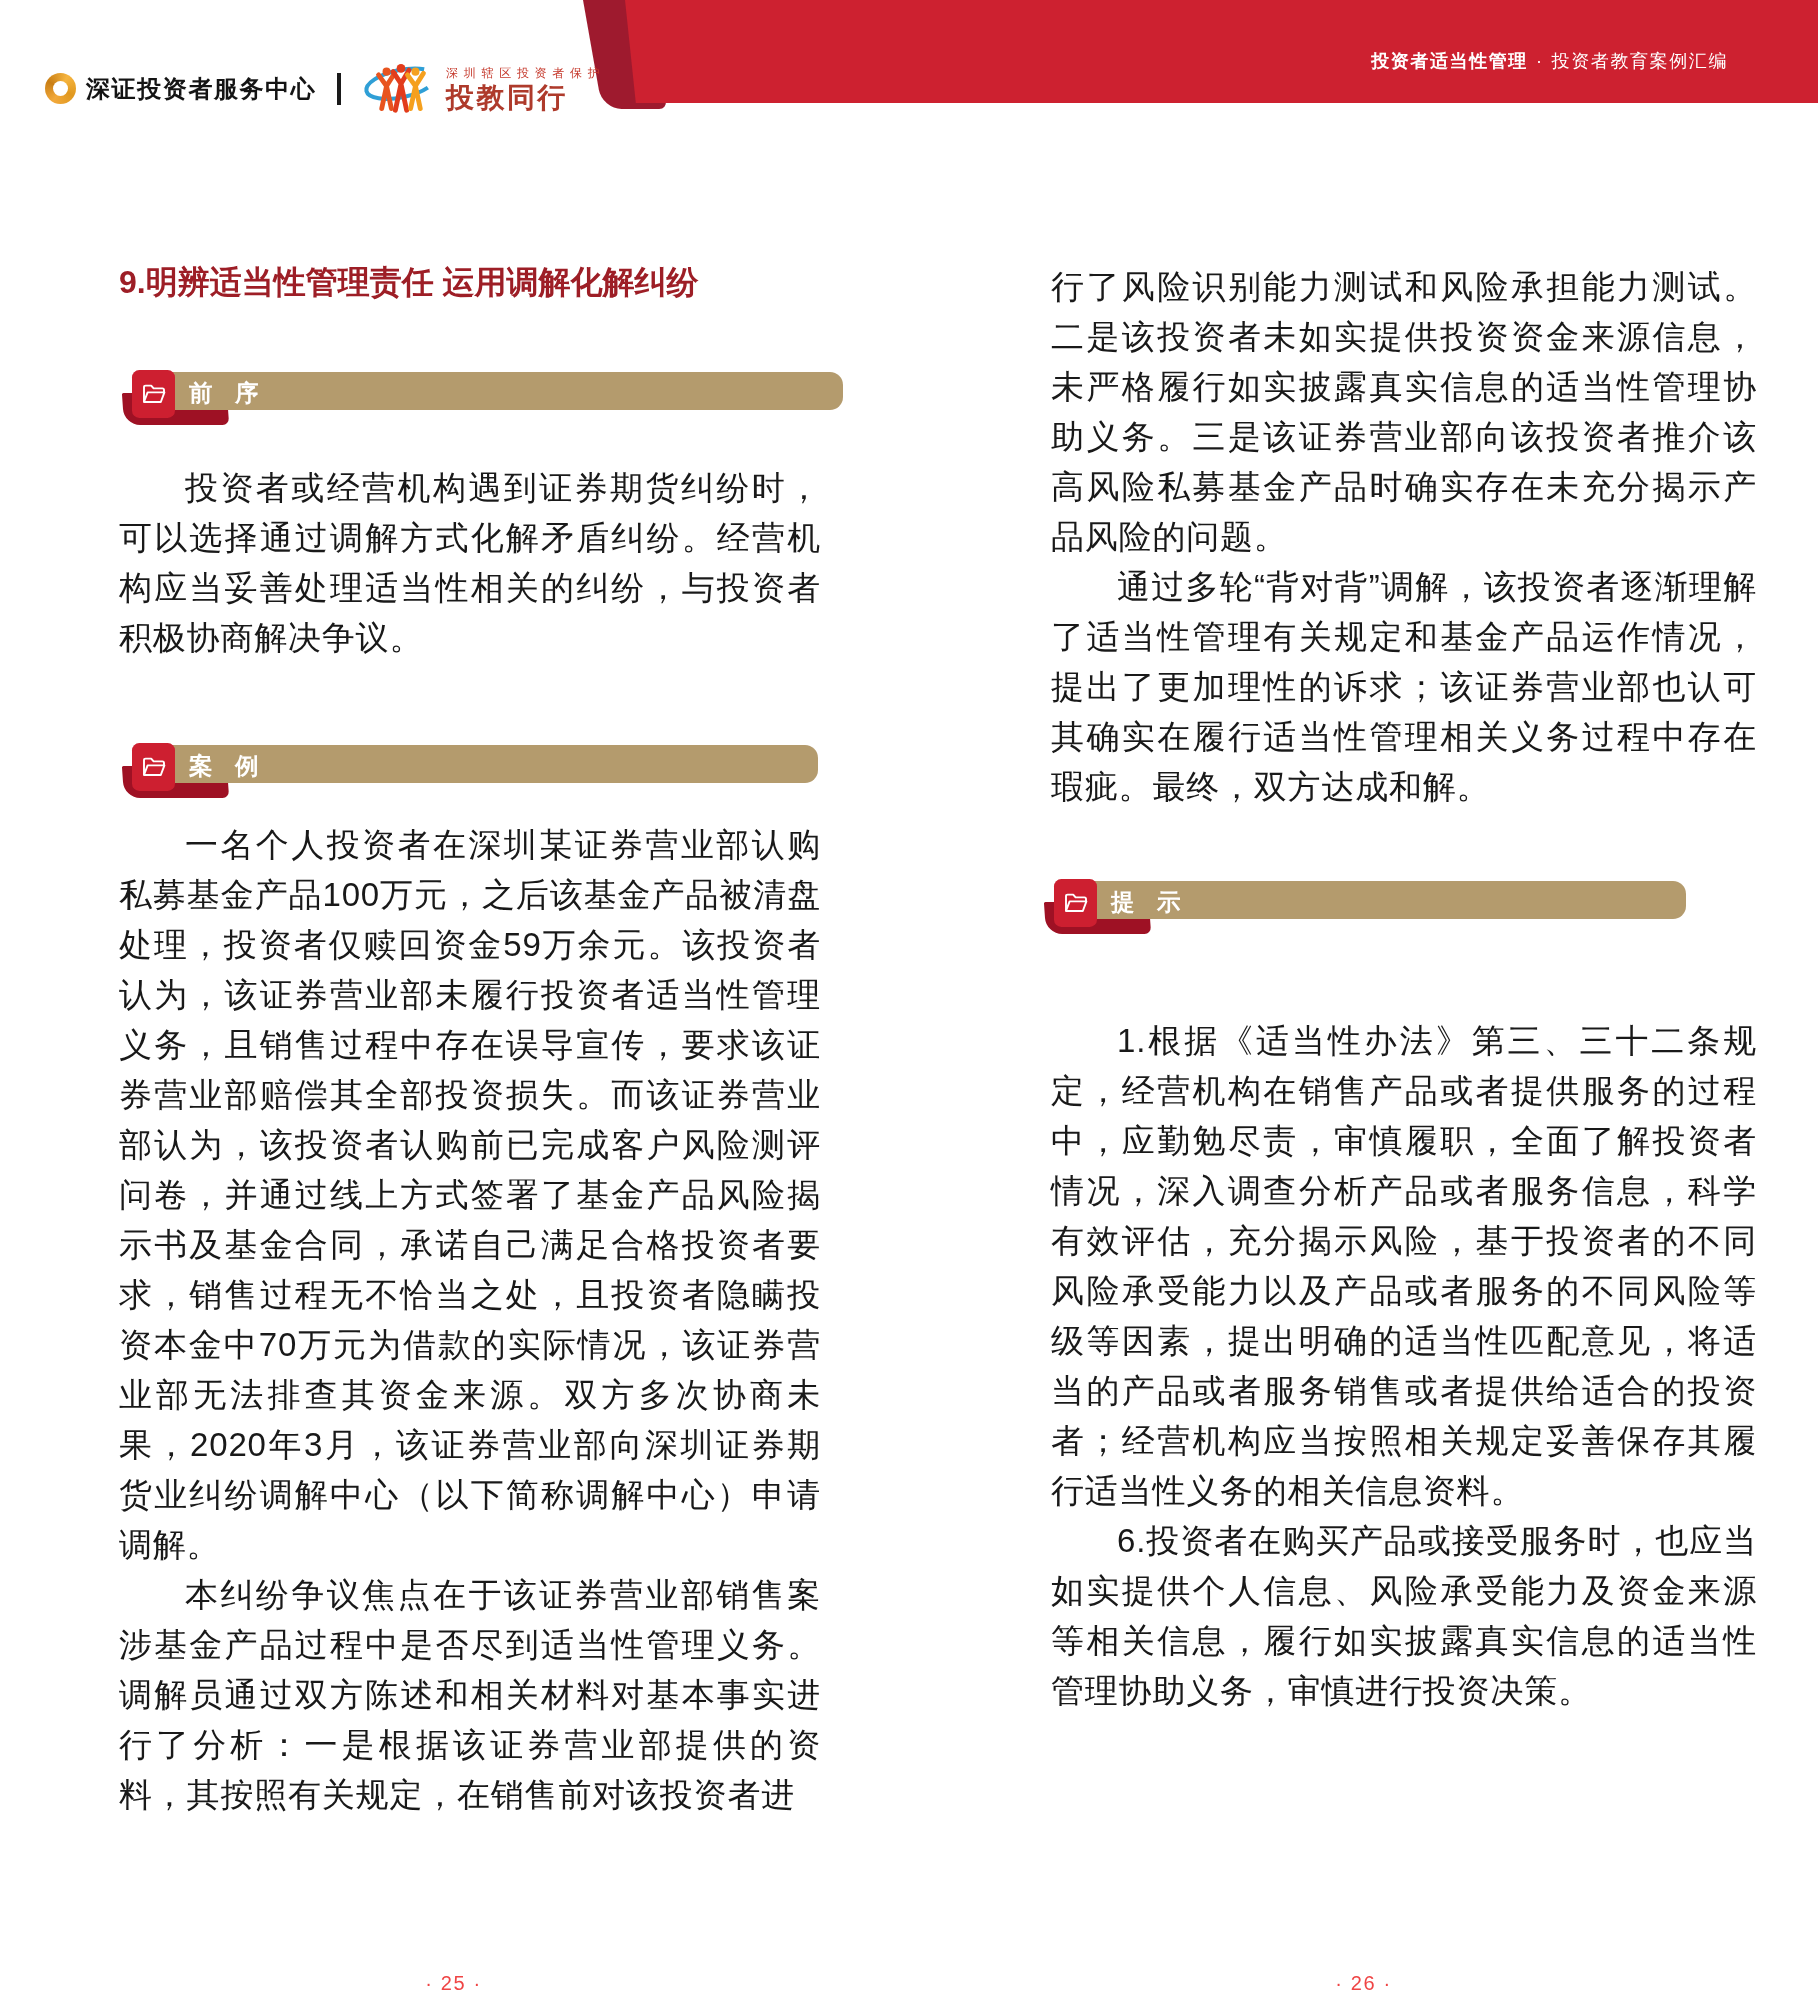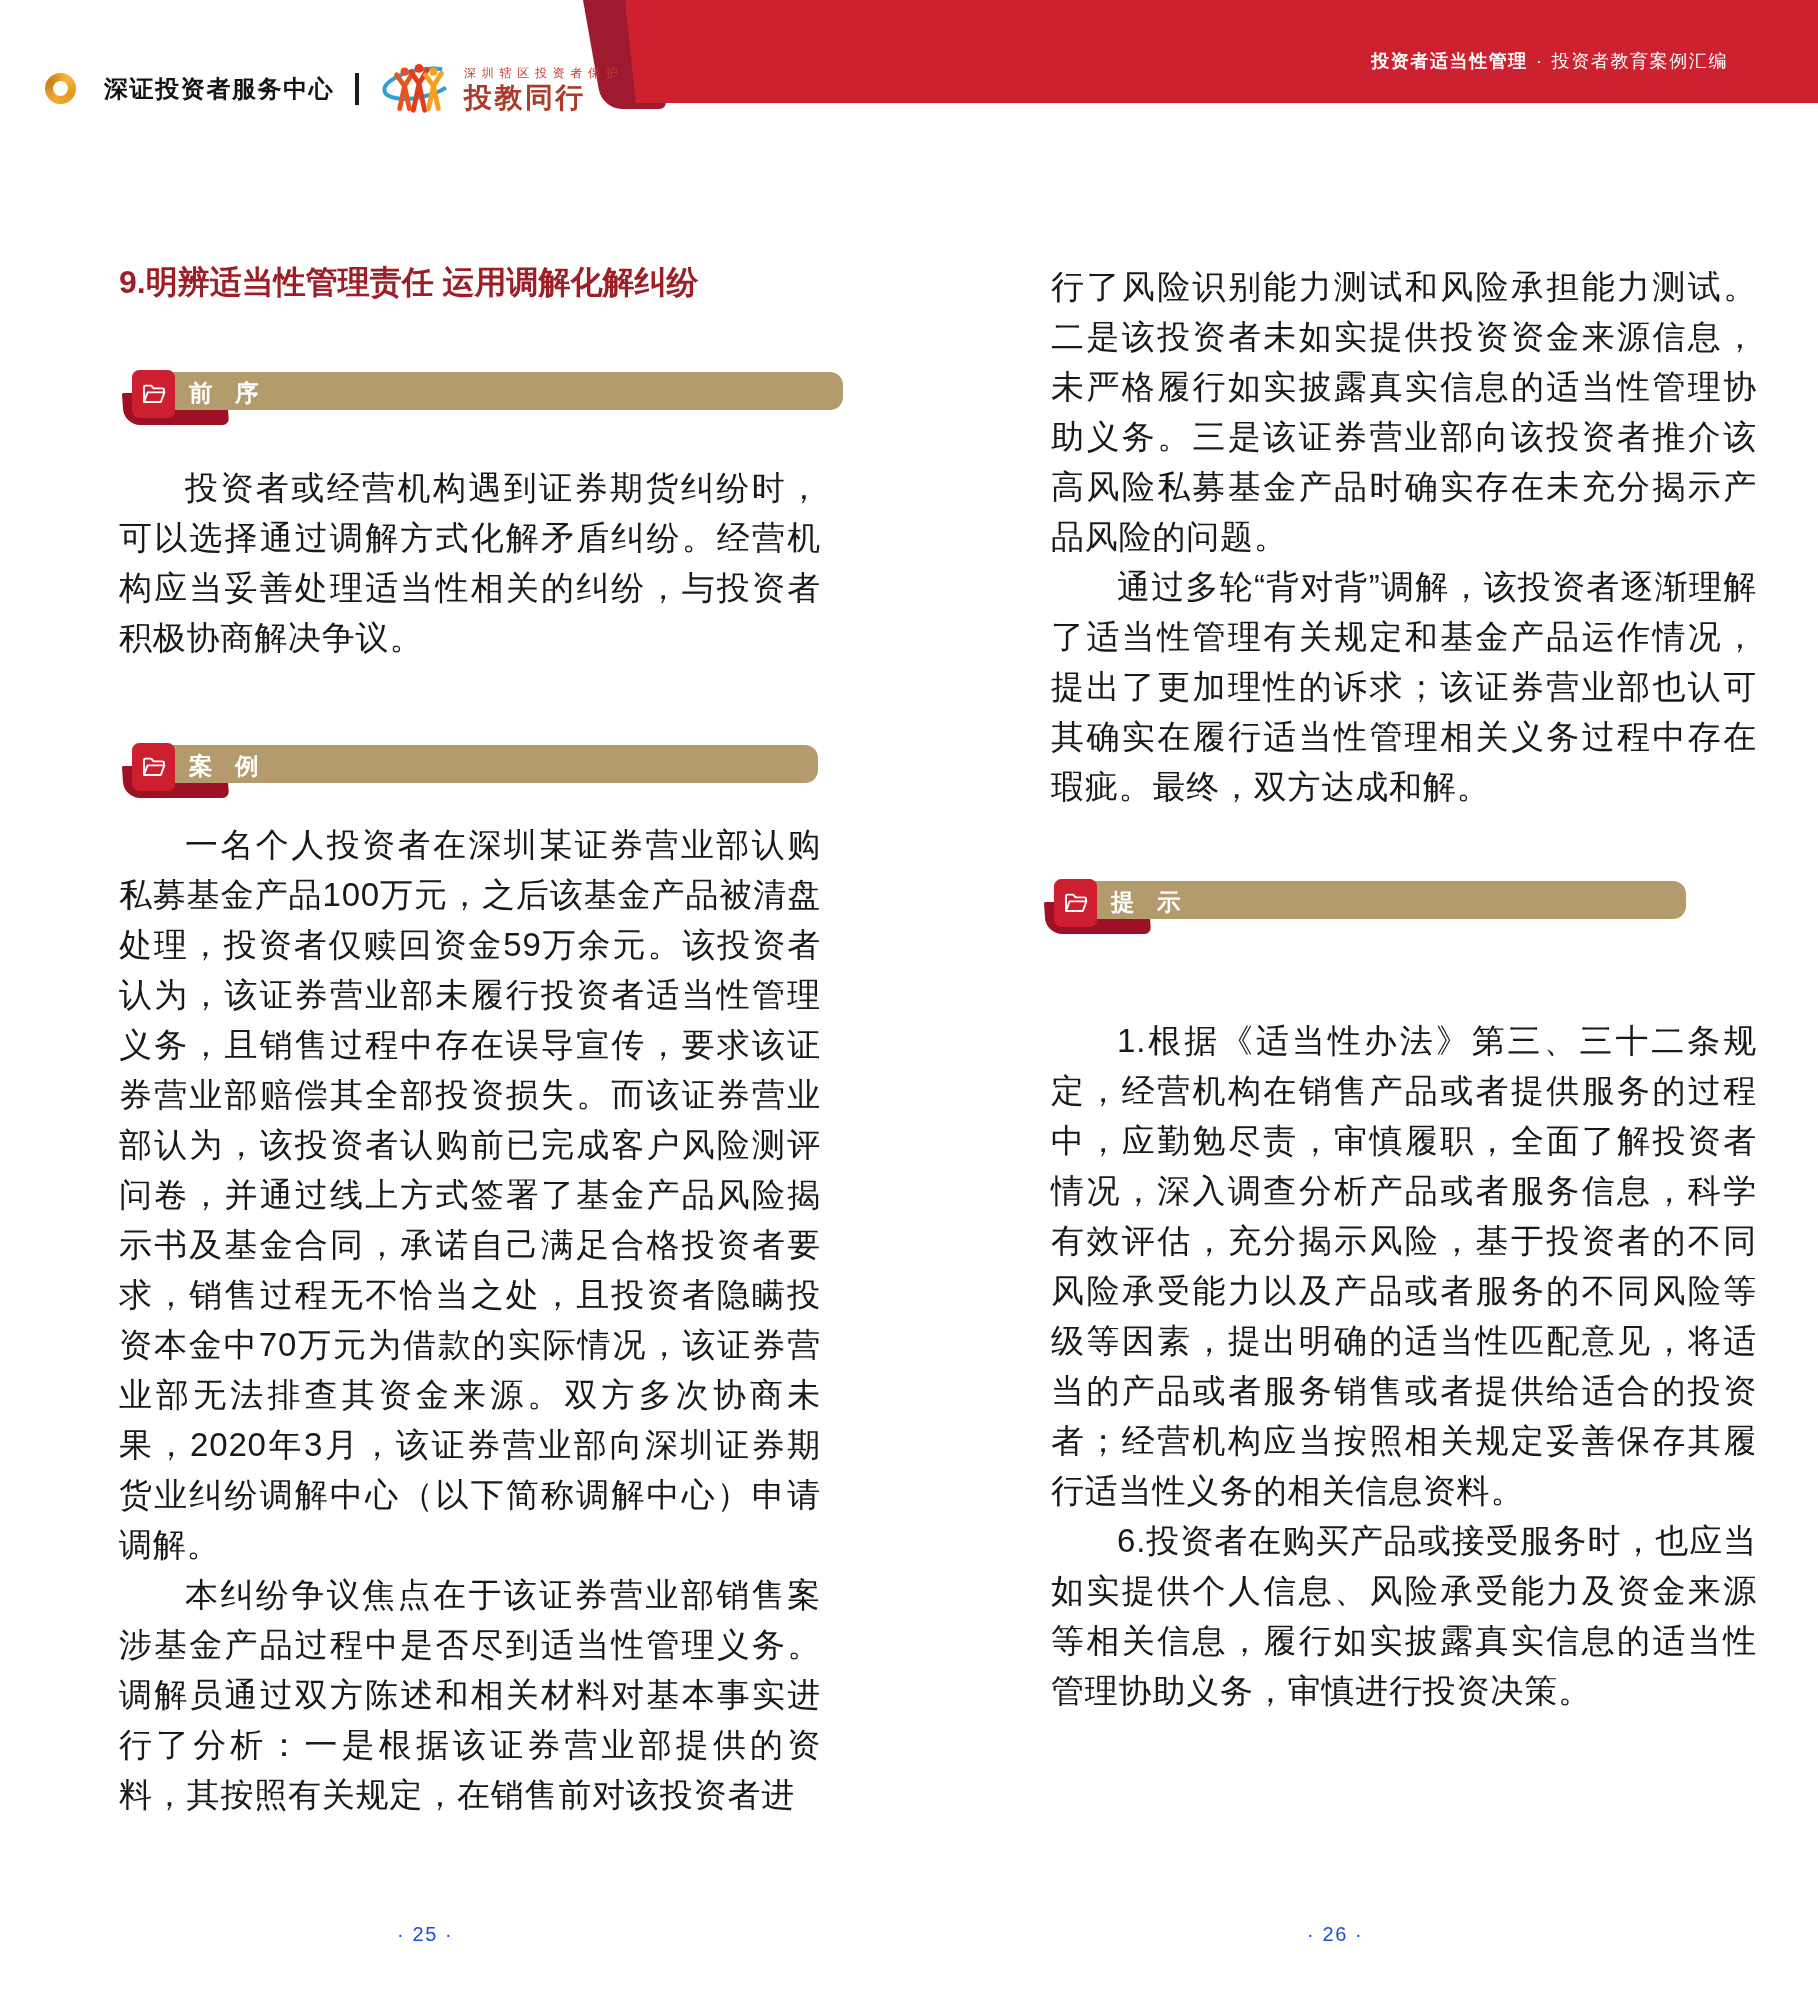--- a/index.html
+++ b/index.html
@@ -29,21 +29,21 @@
   
   .header-left {
     position:absolute; top:62px; left:45px; display:flex; align-items:center;
   }
   .ring {
     width:31px; height:31px; border-radius:50%; position:relative;
     background:conic-gradient(from 210deg,#f2a93b,#c97e14,#f6b53f,#e0981f,#f2a93b);
   }
   .ring::after { content:""; position:absolute; inset:8px; background:#fff; border-radius:50%; }
   .org-name {
-    margin-left:28px; font-size:24px; font-weight:700; color:#141414; letter-spacing:1.6px;
+    margin-left:10px; font-size:24px; font-weight:700; color:#141414; letter-spacing:1.6px;
     white-space:nowrap;
   }
   .hdr-divider { width:3.2px; height:32px; background:#1a1a1a; margin:0 21px; }
   .brand { display:flex; align-items:center; }
   .brand-text { margin-left:6.5px; display:flex; flex-direction:column; }
   .brand-tagline { font-size:12px; letter-spacing:5.7px; color:#c5392c; white-space:nowrap; }
   .brand-name { font-size:28px; font-weight:700; color:#ae3a2b; letter-spacing:2.4px; line-height:31px; white-space:nowrap; }
 
   
   .sec { position:absolute; height:60px; }
@@ -69,22 +69,22 @@
     position:absolute; left:119px; top:261px; font-size:32px; font-weight:700;
     color:#9d1e26; white-space:nowrap;
   }
   .col-text {
     position:absolute; width:702px; font-size:33px; line-height:50px;
     letter-spacing:0.8px; color:#191919; text-align:justify;
   }
   .col-text p { margin:0; text-indent:2em; }
   .col-text p.cont { text-indent:0; }
   .pagenum {
-    position:absolute; top:1923px; width:113px; 
-    font-size:20px; color:#1d4ed8; letter-spacing:1.6px; white-space:nowrap;
+    position:absolute; top:1972px; width:113px; text-align:center;
+    font-size:20px; color:#ef4444; letter-spacing:1.6px; white-space:nowrap;
   }
 </style>
 </head>
 <body>
 
 <div class="banner-dark"></div>
 <div class="banner-main"></div>
 <div class="banner-text">
   <span class="bold">投资者适当性管理</span><span class="sep">·</span><span>投资者教育案例汇编</span>
 </div>

